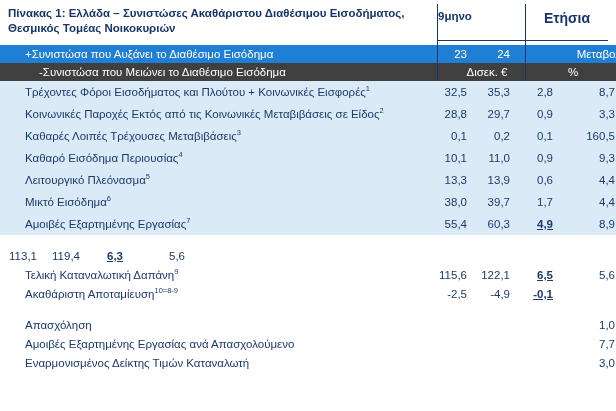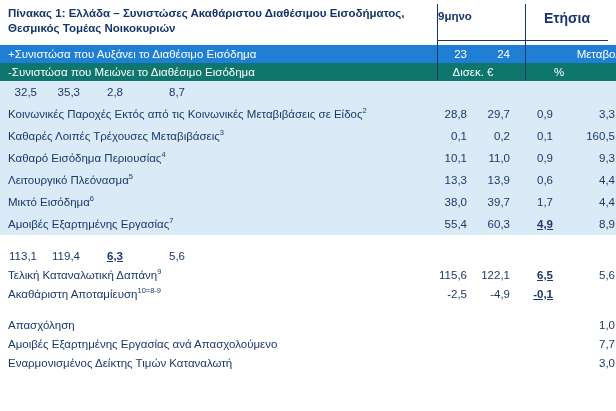--- a/index.html
+++ b/index.html
@@ -68,21 +68,21 @@
   
   .row {
     display: flex;
     align-items: center;
     box-sizing: border-box;
     font-size: 11.5px;
     line-height: 13px;
   }
   .lbl {
     flex: 0 0 430px;
-    padding-left: 8px;
+    padding-left: 25px;
     box-sizing: border-box;
     white-space: nowrap;
     overflow: hidden;
   }
   .num {
     flex: 0 0 43px;
     text-align: right;
     padding-right: 6px;
     box-sizing: border-box;
   }
@@ -93,21 +93,21 @@
     box-sizing: border-box;
   }
 
   
   .banner {
     height: 18px;
     color: #ffffff;
     font-weight: 400;
   }
   .banner.blue { background: #1f7fd4; }
-  .banner.gray { background: #0f766e; }
+  .banner.gray { background: #404040; justify-content: flex-end; }
   .banner .lbl { color: #ffffff; }
   .banner .num, .banner .num-annual { color: #ffffff; }
   .banner-sub {
     flex: 0 0 86px;
     text-align: center;
     color: #ffffff;
   }
   .banner-annual-label {
     flex: 0 0 86px;
     text-align: center;
@@ -184,20 +184,21 @@
 
   <div class="row banner gray">
     <div class="lbl">-Συνιστώσα που Μειώνει το Διαθέσιμο Εισόδημα</div>
     <div class="banner-sub">Δισεκ. €</div>
     <div class="banner-annual-label">%</div>
   </div>
 
   <div class="band">
 
     <div class="row">
+      <div class="lbl"><span>Τρέχοντες Φόροι Εισοδήματος και Πλούτου + Κοινωνικές Εισφορές</span><sup>1</sup></div>
       <div class="num">32,5</div>
       <div class="num">35,3</div>
       <div class="num">2,8</div>
       <div class="num-annual">8,7</div>
     </div>
 
     <div class="row">
       <div class="lbl"><span>Κοινωνικές Παροχές Εκτός από τις Κοινωνικές Μεταβιβάσεις σε Είδος</span><sup>2</sup></div>
       <div class="num">28,8</div>
       <div class="num">29,7</div>

